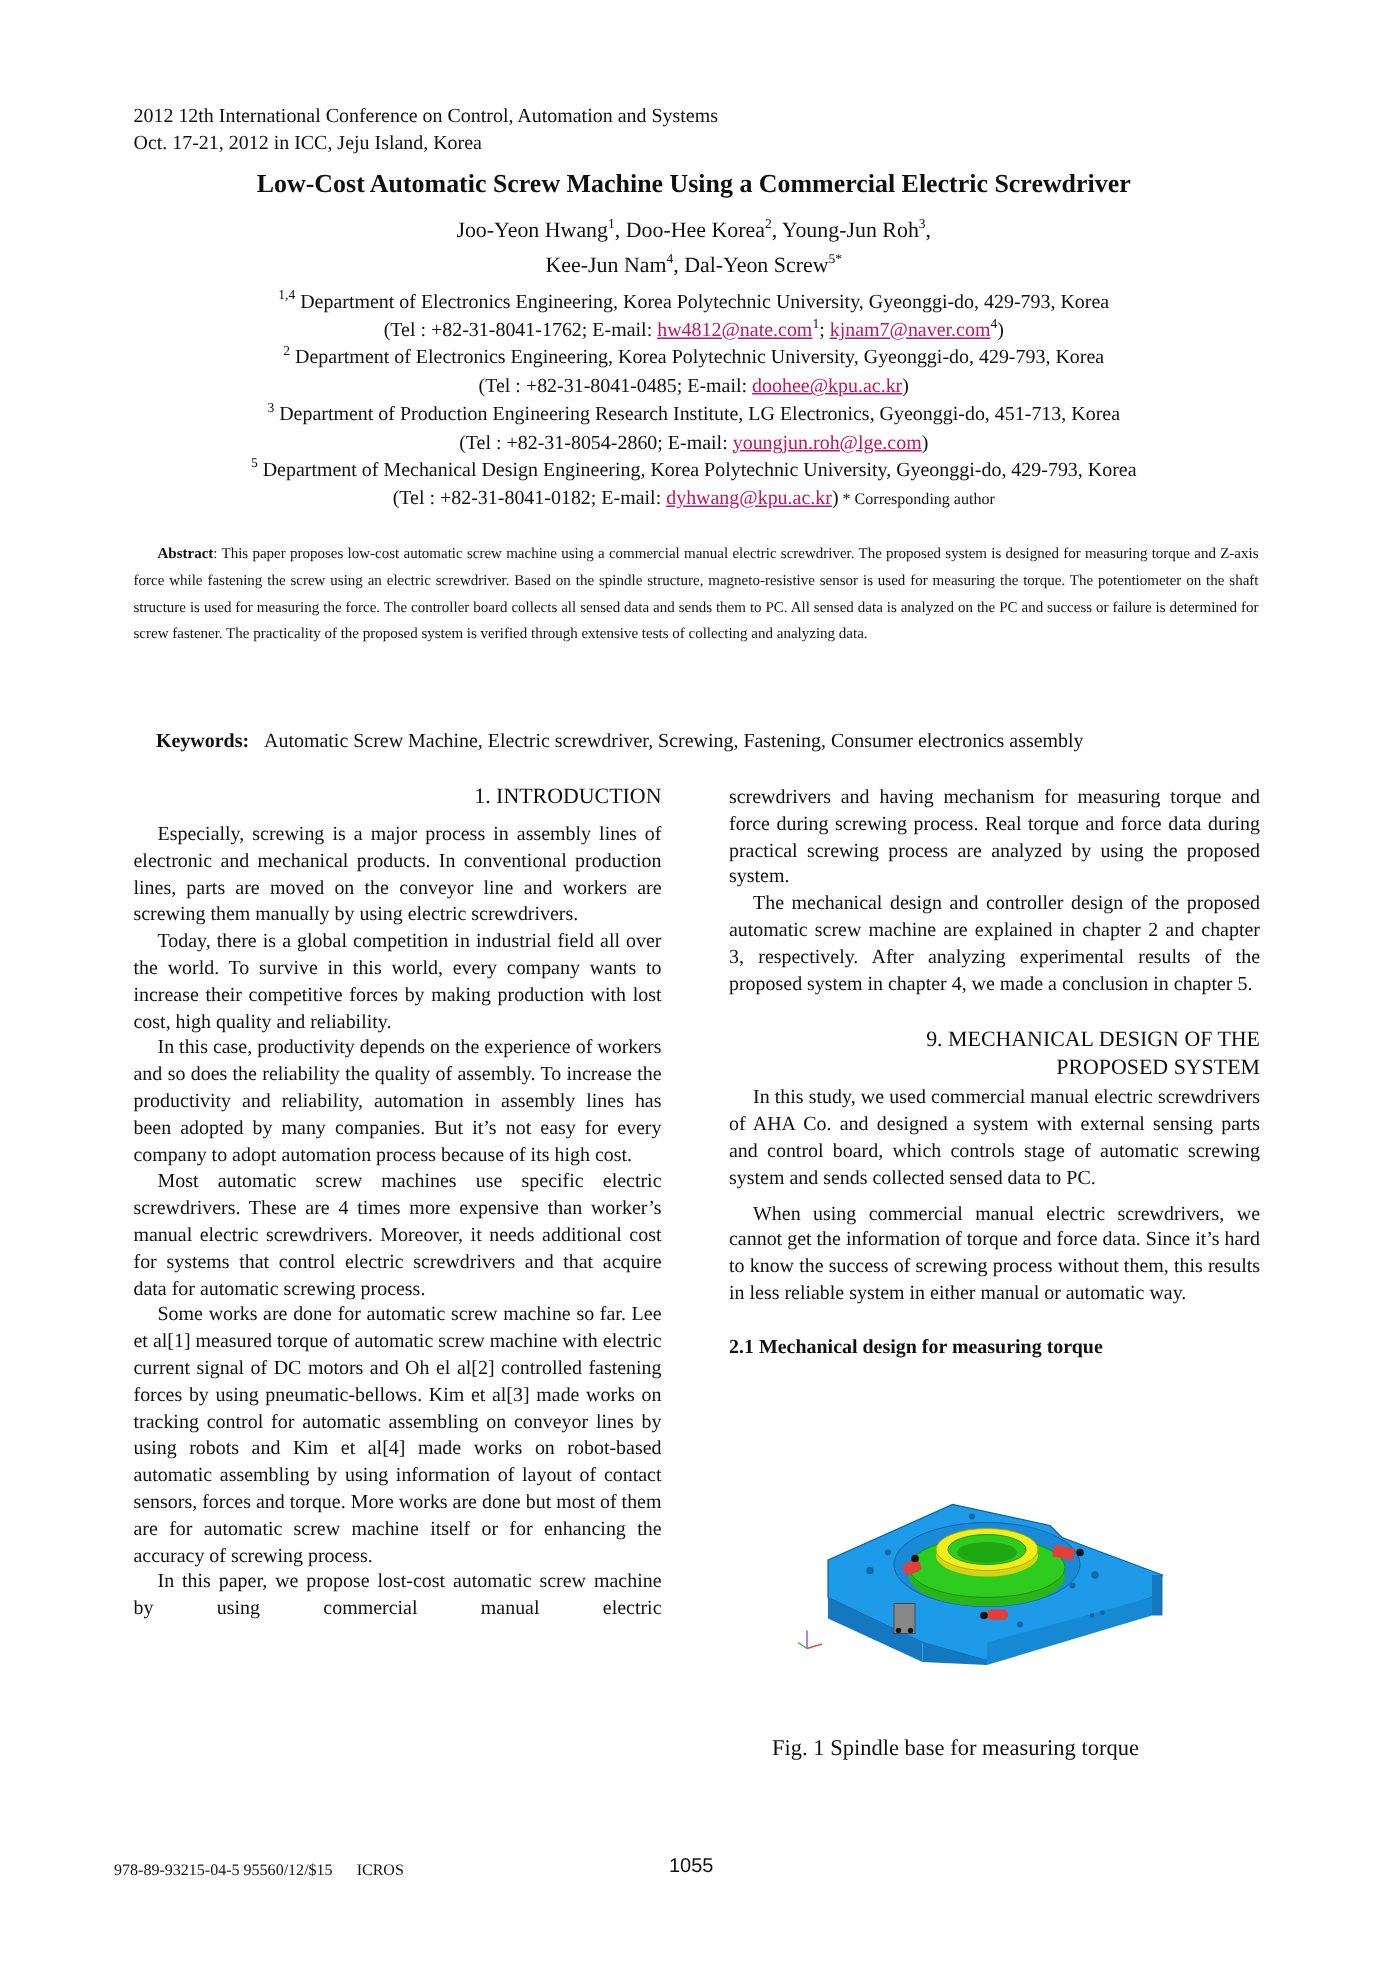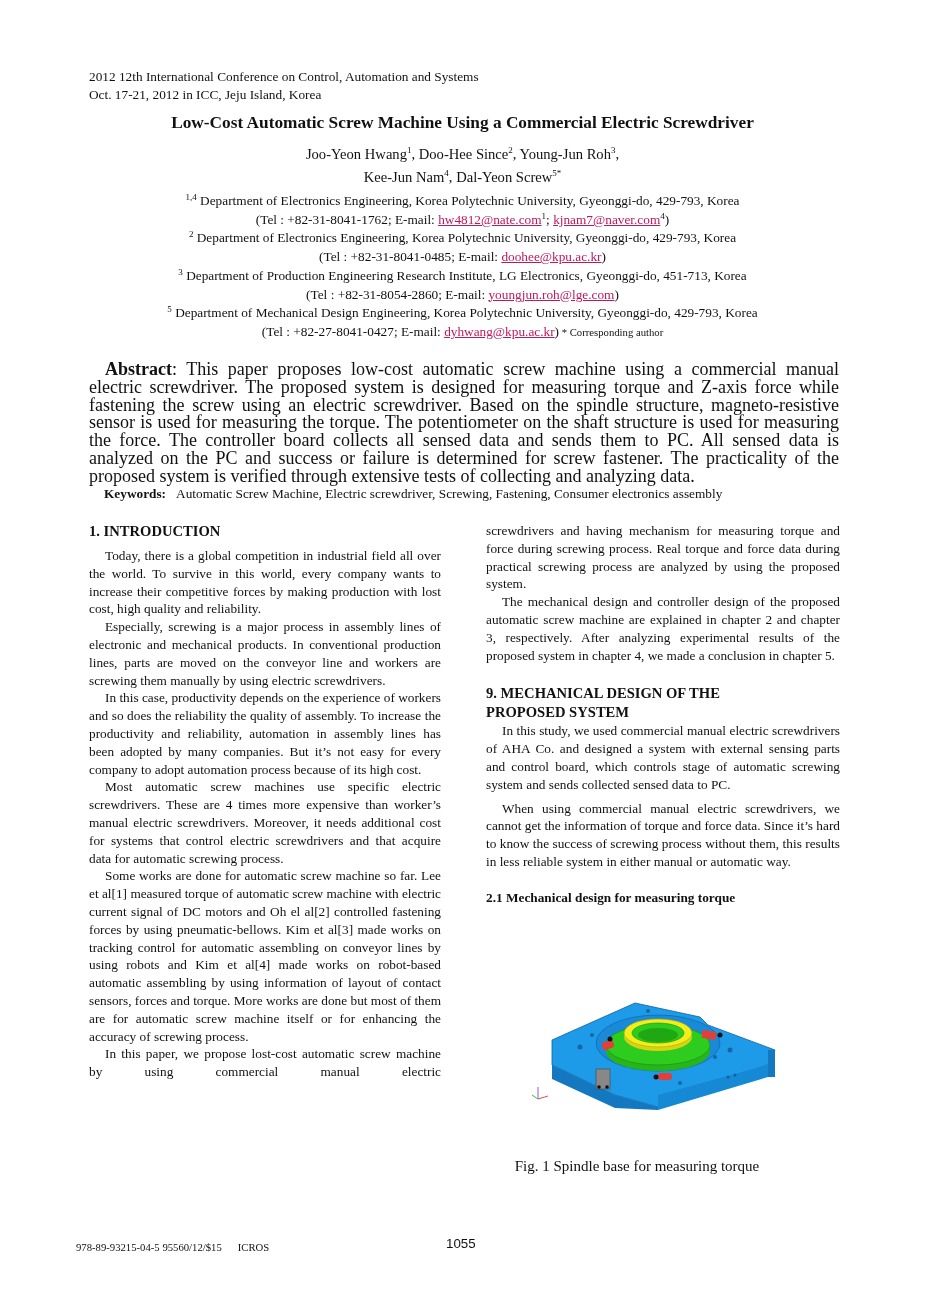--- a/index.html
+++ b/index.html
@@ -8,76 +8,76 @@
     font-family: "Liberation Serif", "DejaVu Serif", serif; color: #111;
   }
   .abs { position: absolute; }
   .conf { left: 89px; top: 68px; font-size: 13.3px; line-height: 18px; }
   .title { left: 0; width: 925px; top: 113px; text-align: center; font-size: 17.3px; font-weight: bold; }
   .authors { left: 0; width: 925px; top: 143px; text-align: center; font-size: 14.6px; line-height: 23px; }
   sup { font-size: 9px; vertical-align: super; line-height: 0; }
   .affil { left: 0; width: 925px; top: 192px; text-align: center; font-size: 13.3px; line-height: 18.7px; }
   a.mail { color: #be185d; text-decoration: underline; }
   .corr { font-size: 10.7px; }
-  .abstract { left: 89px; width: 750px; top: 361px; font-size: 18px; line-height: 17.8px; text-align: justify; text-indent: 16px; }
+  .abstract { left: 89px; width: 750px; top: 361px; font-size: 10px; line-height: 17.8px; text-align: justify; text-indent: 16px; }
   .keywords { left: 104px; top: 486px; font-size: 13.3px; }
   b.lbl { font-weight: bold; }
   .col { font-size: 13.3px; line-height: 17.8px; text-align: justify; }
   .col p { margin: 0; text-indent: 16px; }
   .col1 { left: 89px; width: 352px; }
   .col2 { left: 486px; width: 354px; }
-  .h1 { text-align: left; font-weight: bold; font-size: 14.6px; line-height: 19px; }
+  .h1 { text-align: right; font-weight: normal; font-size: 14.6px; line-height: 19px; }
   .h2 { font-weight: bold; font-size: 13.3px; }
   .figure { left: 530px; top: 995px; width: 260px; height: 115px; }
   .caption { left: 460px; width: 354px; top: 1158px; text-align: center; font-size: 15px; }
   .footer-left { left: 76px; top: 1241px; font-size: 10.7px; }
   .footer-left span + span { margin-left: 16px; }
   .page-num { left: 446px; top: 1236px; font-family: "Liberation Sans", sans-serif; font-size: 13.3px; }
 </style>
 </head>
 <body>
 
 <div class="abs conf">
   <div>2012 12th International Conference on Control, Automation and Systems</div>
   <div>Oct. 17-21, 2012 in ICC, Jeju Island, Korea</div>
 </div>
 
 <div class="abs title">Low-Cost Automatic Screw Machine Using a Commercial Electric Screwdriver</div>
 
 <div class="abs authors">
   <div>
     <span>Joo-Yeon Hwang</span><sup>1</sup>,
-    <span>Doo-Hee Since</span><sup>2</sup>,
+    <span>Doo-Hee Korea</span><sup>2</sup>,
     <span>Young-Jun Roh</span><sup>3</sup>,
   </div>
   <div>
     <span>Kee-Jun Nam</span><sup>4</sup>,
     <span>Dal-Yeon Screw</span><sup>5*</sup>
   </div>
 </div>
 
 <div class="abs affil">
   <div><sup>1,4</sup><span> Department of Electronics Engineering, Korea Polytechnic University, Gyeonggi-do, 429-793, Korea</span></div>
   <div><span>(Tel : +82-31-8041-1762; E-mail: </span><a class="mail">hw4812@nate.com</a><sup>1</sup>; <a class="mail">kjnam7@naver.com</a><sup>4</sup><span>)</span></div>
   <div><sup>2</sup><span> Department of Electronics Engineering, Korea Polytechnic University, Gyeonggi-do, 429-793, Korea</span></div>
   <div><span>(Tel : +82-31-8041-0485; E-mail: </span><a class="mail">doohee@kpu.ac.kr</a><span>)</span></div>
   <div><sup>3</sup><span> Department of Production Engineering Research Institute, LG Electronics, Gyeonggi-do, 451-713, Korea</span></div>
   <div><span>(Tel : +82-31-8054-2860; E-mail: </span><a class="mail">youngjun.roh@lge.com</a><span>)</span></div>
   <div><sup>5</sup><span> Department of Mechanical Design Engineering, Korea Polytechnic University, Gyeonggi-do, 429-793, Korea</span></div>
-  <div><span>(Tel : +82-27-8041-0427; E-mail: </span><a class="mail">dyhwang@kpu.ac.kr</a><span>)</span><span class="corr"> * Corresponding author</span></div>
+  <div><span>(Tel : +82-31-8041-0182; E-mail: </span><a class="mail">dyhwang@kpu.ac.kr</a><span>)</span><span class="corr"> * Corresponding author</span></div>
 </div>
 
 <div class="abs abstract"><b class="lbl">Abstract</b><span>:    This paper proposes low-cost automatic screw machine using a commercial manual electric screwdriver. The proposed system is designed for measuring torque and Z-axis force while fastening the screw using an electric screwdriver. Based on the spindle structure, magneto-resistive sensor is used for measuring the torque. The potentiometer on the shaft structure is used for measuring the force. The controller board collects all sensed data and sends them to PC. All sensed data is analyzed on the PC and success or failure is determined for screw fastener. The practicality of the proposed system is verified through extensive tests of collecting and analyzing data.</span></div>
 
 <div class="abs keywords"><b class="lbl">Keywords:</b>&nbsp;&nbsp;&nbsp;<span>Automatic Screw Machine, Electric screwdriver, Screwing, Fastening, Consumer electronics assembly</span></div>
 
 <div class="abs col col1" style="top:522px;">
   <div class="h1" style="margin-bottom:6px;">1. INTRODUCTION</div>
+  <p>Especially, screwing is a major process in assembly lines of electronic and mechanical products. In conventional production lines, parts are moved on the conveyor line and workers are screwing them manually by using electric screwdrivers.</p>
   <p>Today, there is a global competition in industrial field all over the world. To survive in this world, every company wants to increase their competitive forces by making production with lost cost, high quality and reliability.</p>
-  <p>Especially, screwing is a major process in assembly lines of electronic and mechanical products. In conventional production lines, parts are moved on the conveyor line and workers are screwing them manually by using electric screwdrivers.</p>
   <p>In this case, productivity depends on the experience of workers and so does the reliability the quality of assembly. To increase the productivity and reliability, automation in assembly lines has been adopted by many companies. But it’s not easy for every company to adopt automation process because of its high cost.</p>
   <p>Most automatic screw machines use specific electric screwdrivers. These are 4 times more expensive than worker’s manual electric screwdrivers. Moreover, it needs additional cost for systems that control electric screwdrivers and that acquire data for automatic screwing process.</p>
   <p>Some works are done for automatic screw machine so far. Lee et al[1] measured torque of automatic screw machine with electric current signal of DC motors and Oh el al[2] controlled fastening forces by using pneumatic-bellows. Kim et al[3] made works on tracking control for automatic assembling on conveyor lines by using robots and Kim et al[4] made works on robot-based automatic assembling by using information of layout of contact sensors, forces and torque. More works are done but most of them are for automatic screw machine itself or for enhancing the accuracy of screwing process.</p>
   <p style="text-align-last:justify;">In this paper, we propose lost-cost automatic screw machine by using commercial manual electric</p>
 </div>
 
 <div class="abs col col2" style="top:522px;">
   <p style="text-indent:0;">screwdrivers and having mechanism for measuring torque and force during screwing process. Real torque and force data during practical screwing process are analyzed by using the proposed system.</p>
   <p>The mechanical design and controller design of the proposed automatic screw machine are explained in chapter 2 and chapter 3, respectively. After analyzing experimental results of the proposed system in chapter 4, we made a conclusion in chapter 5.</p>
   <div class="h1" style="margin-top:20px;">

